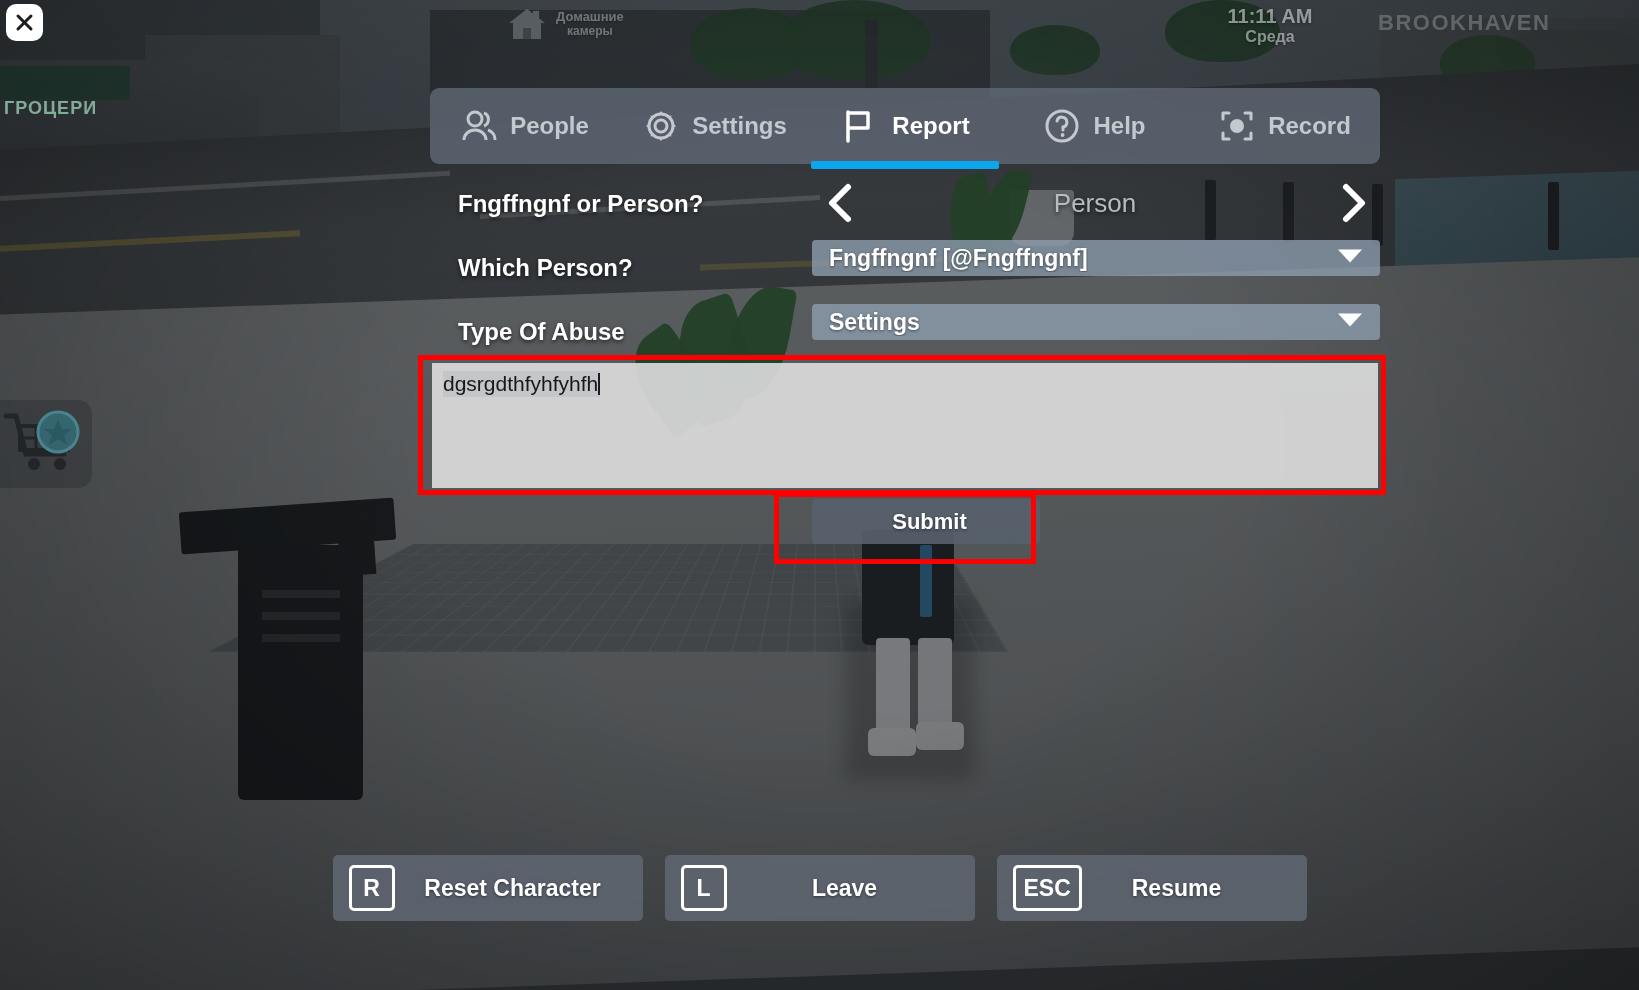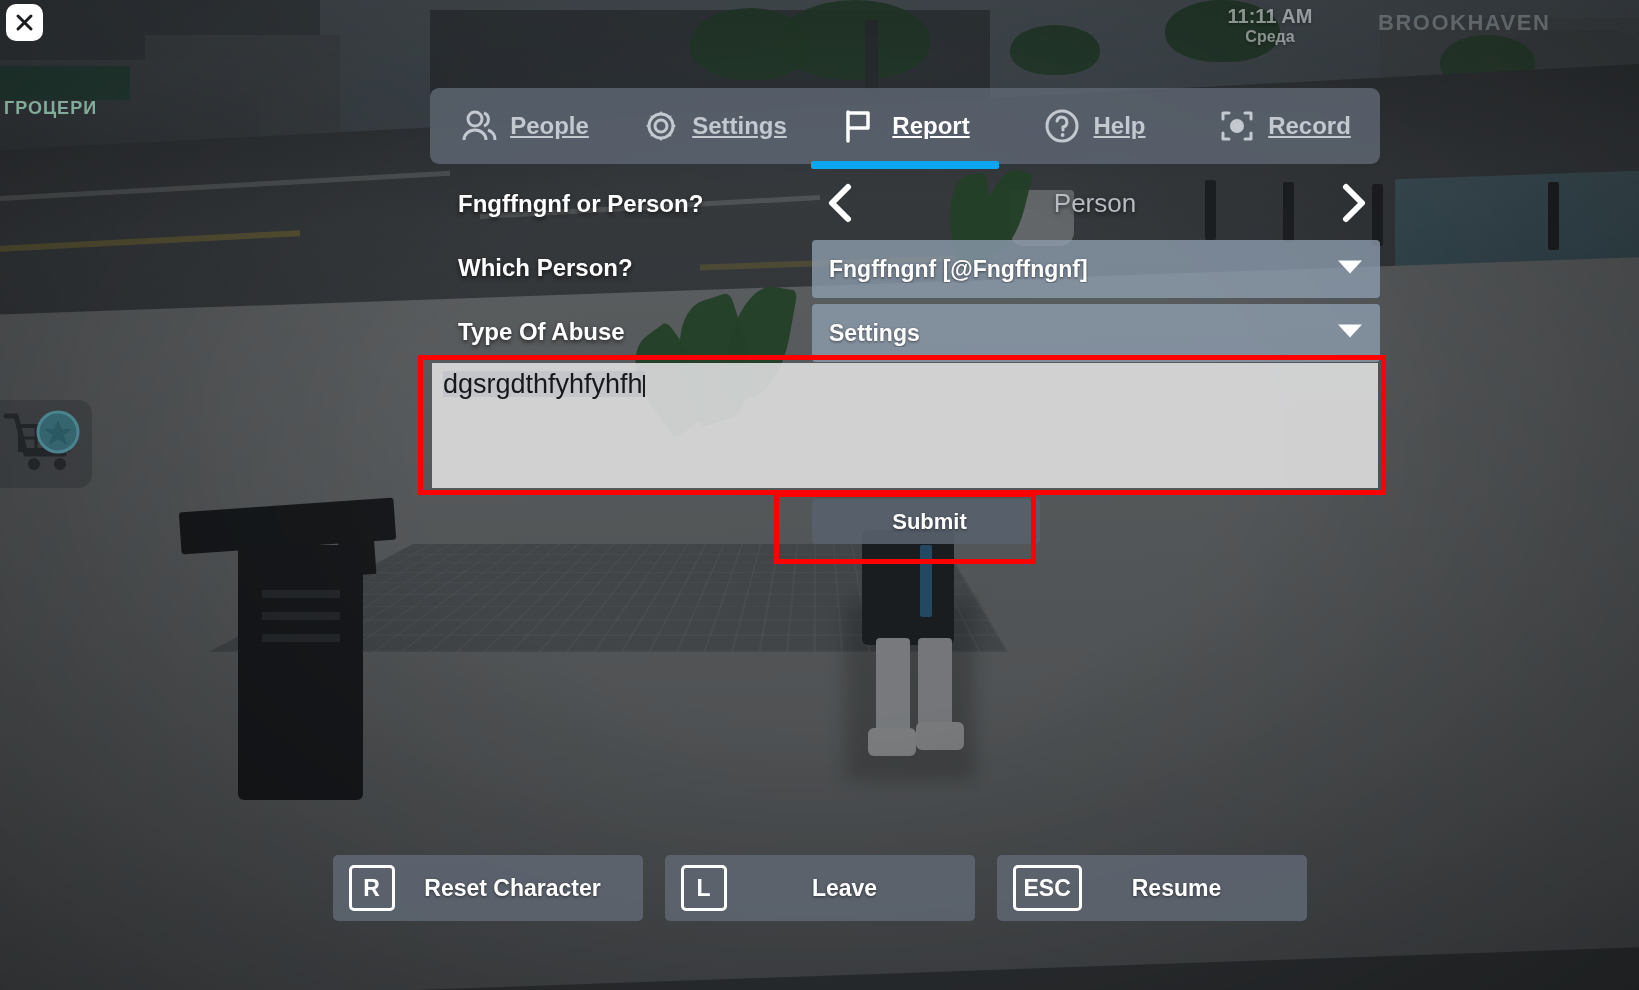--- a/index.html
+++ b/index.html
@@ -257,21 +257,21 @@
   .panel {
     position: absolute; left: 430px; top: 88px; width: 950px; height: 76px;
     background: rgba(96,105,117,.80);
     border-radius: 9px; z-index: 20;
     display: flex; align-items: center;
   }
   .tab {
     flex: 1; height: 100%;
     display: flex; align-items: center; justify-content: center; gap: 13px;
     cursor: pointer; position: relative;
-    color: #c3c9cf; font-size: 24px; font-weight: bold; text-decoration: underline;
+    color: #c3c9cf; font-size: 24px; font-weight: bold;
   }
   .tab.active { color: #ffffff; gap: 16px; }
   .tab .tab-icon { display: flex; align-items: center; justify-content: center; }
   .tab-underline {
     position: absolute; left: 50%; transform: translateX(-50%);
     bottom: -5px; width: 188px; height: 8px;
     background: #0aa6f0; border-radius: 2px;
   }
 
   
@@ -291,21 +291,21 @@
     text-align: center; color: #b6bcc2; font-size: 26px;
     text-shadow: 0 2px 4px rgba(0,0,0,.6);
   }
   .chev {
     position: absolute; cursor: pointer; z-index: 21;
   }
   .chev-left { left: 824px; top: 182px; }
   .chev-right { left: 1336px; top: 182px; }
 
   .dropdown {
-    position: absolute; left: 812px; width: 568px; height: 58px;
+    position: absolute; left: 812px; width: 568px; height: 36px;
     background: rgba(142,157,176,.78);
     border-radius: 4px; cursor: pointer;
     display: flex; align-items: center;
   }
   .dd-1 { top: 240px; }
   .dd-2 { top: 304px; }
   .dropdown .dd-text {
     margin-left: 17px; color: #ffffff; font-size: 23px; font-weight: bold;
     text-shadow: 0 1px 3px rgba(0,0,0,.5);
     white-space: nowrap; overflow: hidden;
@@ -318,21 +318,21 @@
   .report-textarea {
     position: absolute; left: 432px; top: 363px; width: 946px; height: 125px;
     background: rgba(226,226,226,.88);
     border: none; outline: none; resize: none;
     font-family: "Liberation Sans", sans-serif;
     font-size: 21px; color: #16181a;
     padding: 9px 11px; z-index: 21;
   }
   .ta-text {
     position: absolute; left: 443px; top: 371px; z-index: 22;
-    font-size: 27px; color: #16181a; line-height: 26px;
+    font-size: 21px; color: #16181a; line-height: 26px;
     background: rgba(186,190,194,.55);
     pointer-events: none;
   }
   .caret {
     display: inline-block; width: 2px; height: 22px;
     background: #1a1c1e; vertical-align: -4px;
   }
 
   
   .submit-btn {
@@ -451,20 +451,31 @@
   </div>
 
   <div class="sign-text" style="z-index:5;margin-top:28px;">ГРОЦЕРИ</div>
 
   <div class="close-btn">
     <svg width="19" height="19" viewBox="0 0 19 19">
       <path d="M3 3 L16 16 M16 3 L3 16" stroke="#1b1d1f" stroke-width="3" stroke-linecap="round"></path>
     </svg>
   </div>
 
+  <div class="home-cams">
+    <svg width="44" height="38" viewBox="0 0 44 38">
+      <path d="M22 4 L40 18 L36 18 L36 34 L8 34 L8 18 L4 18 Z" fill="#9aa1a5"></path>
+      <rect x="28" y="6" width="6" height="9" fill="#9aa1a5"></rect>
+      <rect x="18" y="23" width="8" height="11" fill="#5a6165"></rect>
+    </svg>
+    <div>
+      <div class="home-cams-text">Домашние</div>
+      <div class="home-cams-text home-cams-sub">камеры</div>
+    </div>
+  </div>
 
   <div class="clock">
     <div class="clock-time">11:11 AM</div>
     <div class="clock-day">Среда</div>
   </div>
 
   <div class="brand">BROOKHAVEN</div>
 
   <div class="shop-icon">
     <svg width="86" height="80" viewBox="0 0 86 80">

